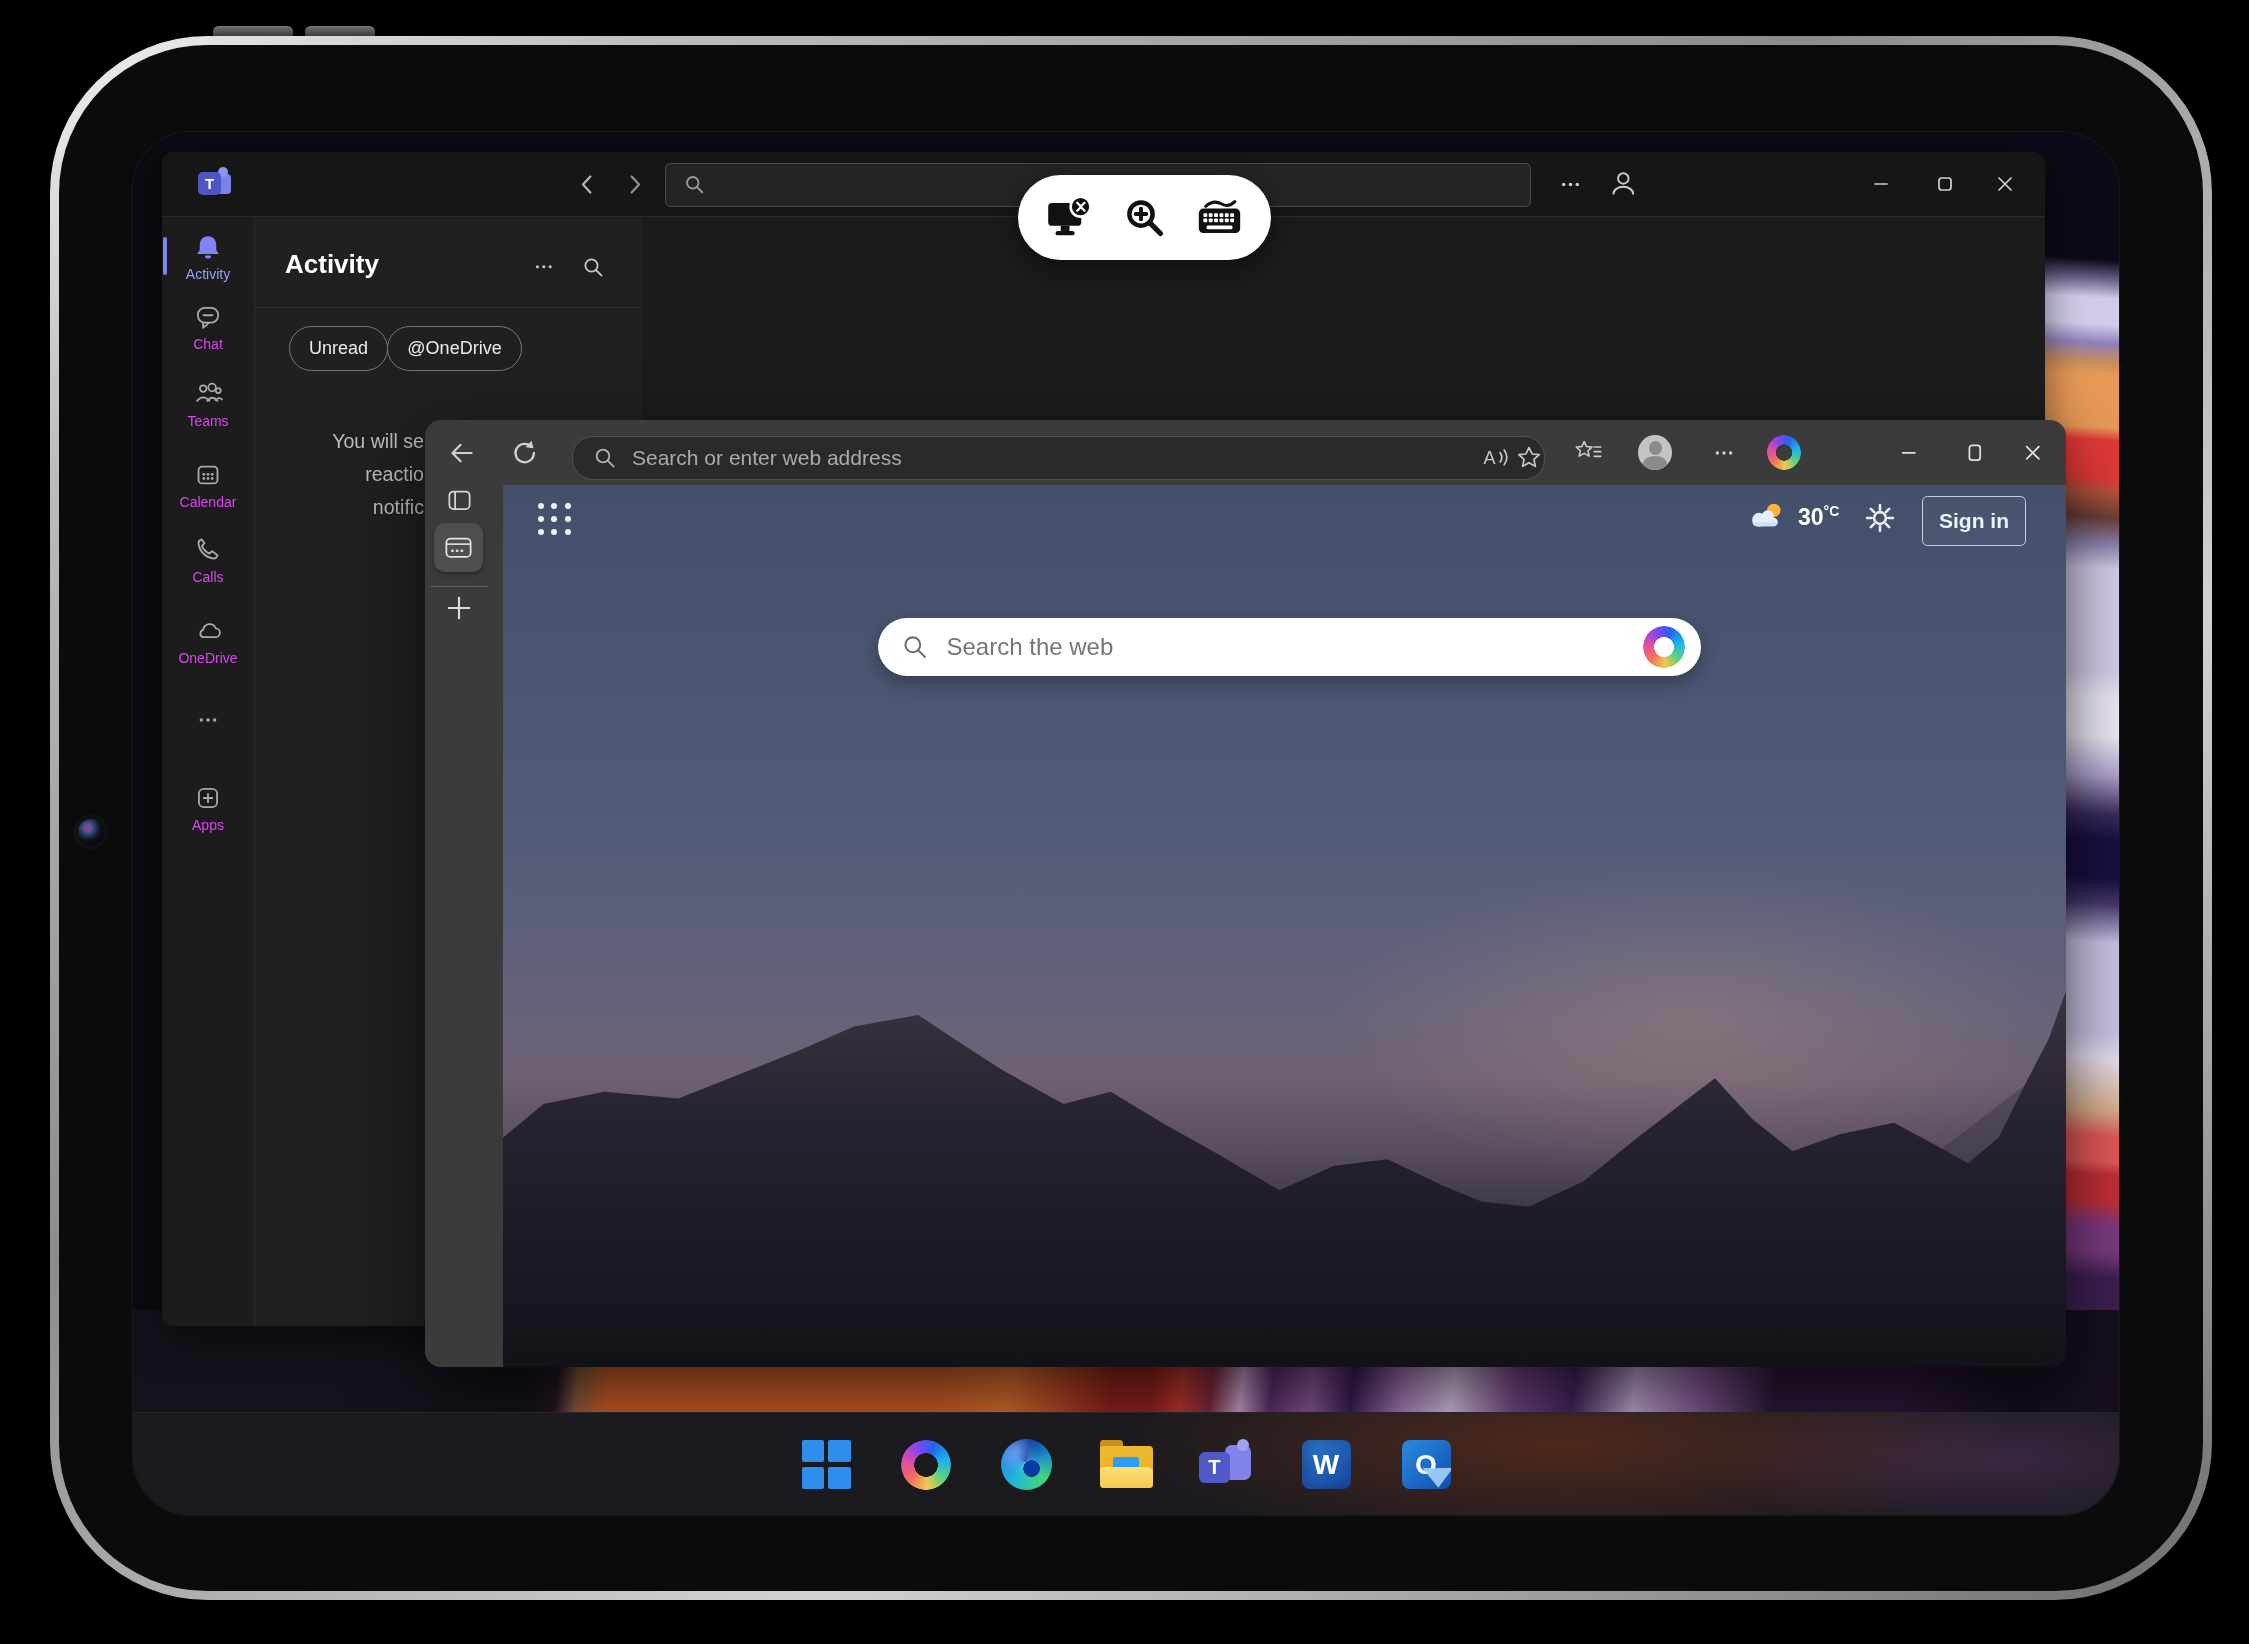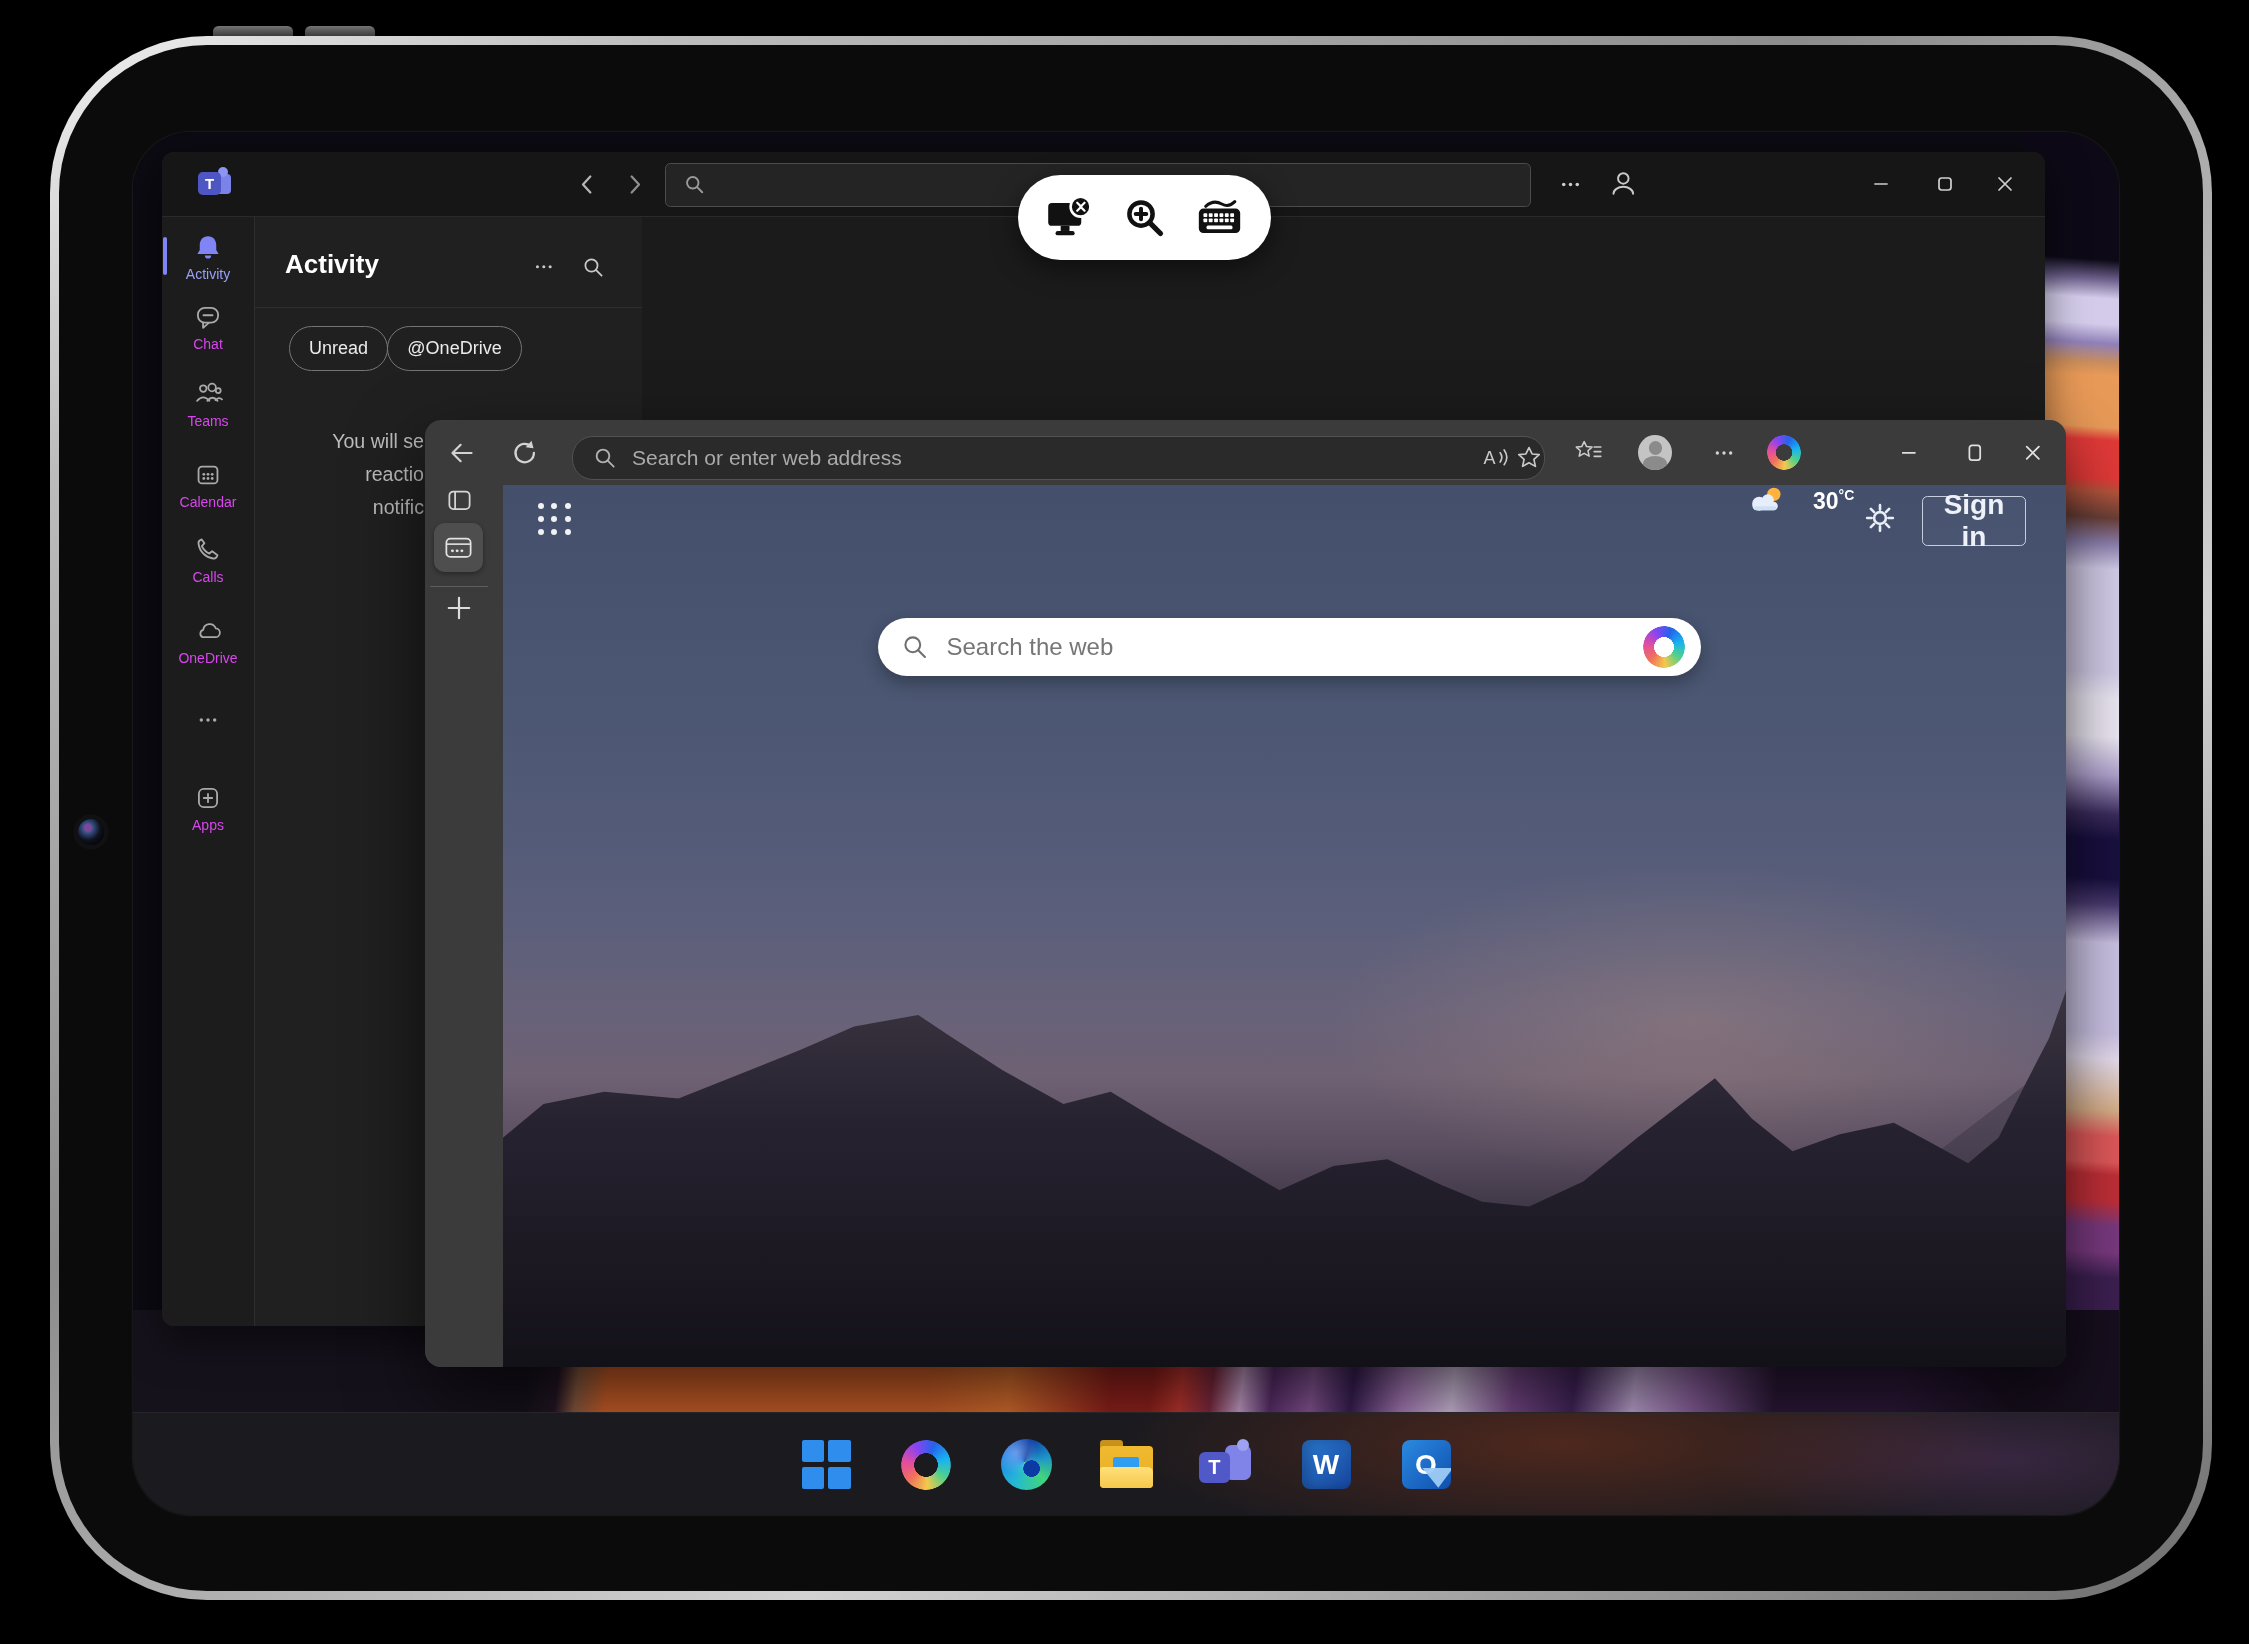--- a/index.html
+++ b/index.html
@@ -97,26 +97,26 @@
   .strip-div{position:absolute;left:5.4px;top:101px;width:58px;height:1.3px;background:#5d5d5d;border-radius:0.7px;}
 
   .ntp{position:absolute;left:78px;top:65px;right:0;bottom:0;overflow:hidden;
     background:
       radial-gradient(513px 229px at 76% 61%, rgba(206,162,140,.25), transparent 70%),
       linear-gradient(180deg,#434f6b 0%,#4a5672 22%,#525a77 38%,#5c5f7b 50%,#686279 60%,#6e6173 67%,
         #5a4e60 75%,#342d3c 85%,#1c1823 93%,#13111a 100%);}
   .waffle{position:absolute;left:35px;top:17.5px;width:34px;height:34px;display:grid;
     grid-template-columns:repeat(3,6px);grid-template-rows:repeat(3,6px);gap:7.4px;}
   .waffle span{width:6px;height:6px;border-radius:50%;background:#f2f2f2;}
-  .weather{position:absolute;left:1244px;top:0;display:flex;align-items:center;gap:27px;}
+  .weather{position:absolute;left:1244px;top:16px;display:flex;align-items:center;gap:12px;}
   .temp{color:#fff;font-size:23px;font-weight:bold;}
   .temp sup{font-size:14px;font-weight:bold;}
   .gearbox{position:absolute;left:1360px;top:16px;width:34px;height:34px;display:flex;align-items:center;justify-content:center;}
   .signin{position:absolute;left:1419px;top:10.8px;width:104px;height:50px;border:1.3px solid #c7cfdf;border-radius:5.4px;
-    background:rgba(255,255,255,.03);color:#eef1f8;font-size:28px;font-weight:bold;
+    background:rgba(255,255,255,.03);color:#eef1f8;font-size:21px;font-weight:bold;
     display:flex;align-items:center;justify-content:center;font-family:inherit;}
   .ntp-search{position:absolute;left:375px;top:133px;width:823px;height:58px;border-radius:29px;background:#fff;
     box-shadow:0 6.7px 17.5px rgba(0,0,0,.30);display:flex;align-items:center;}
   .ntp-search svg{flex:none;margin-left:24px;}
   .ntp-search input{flex:1;background:transparent;border:none;outline:none;color:#333;font-size:24px;
     margin-left:17.5px;font-family:inherit;}
   .ntp-search input::placeholder{color:#767676;}
   .ntp-search .copi{flex:none;width:42px;height:42px;margin-right:16px;}
   .mtn{position:absolute;left:0;bottom:0;width:100%;height:580px;}
 

